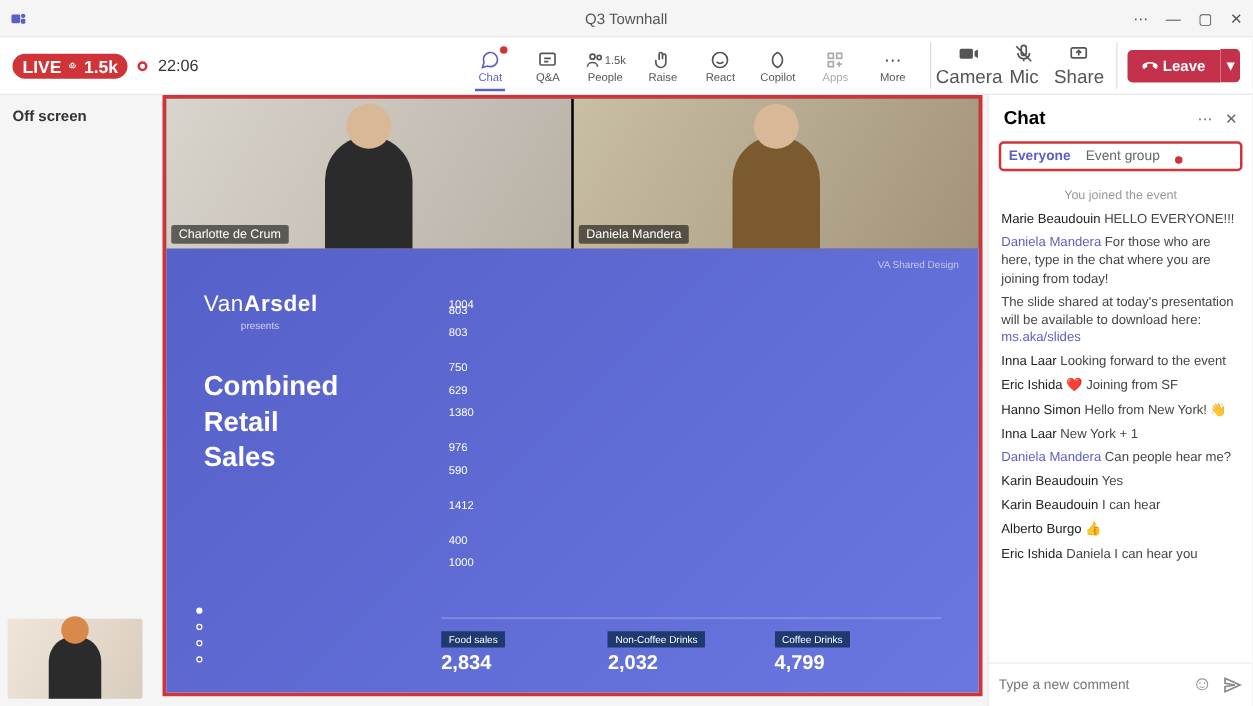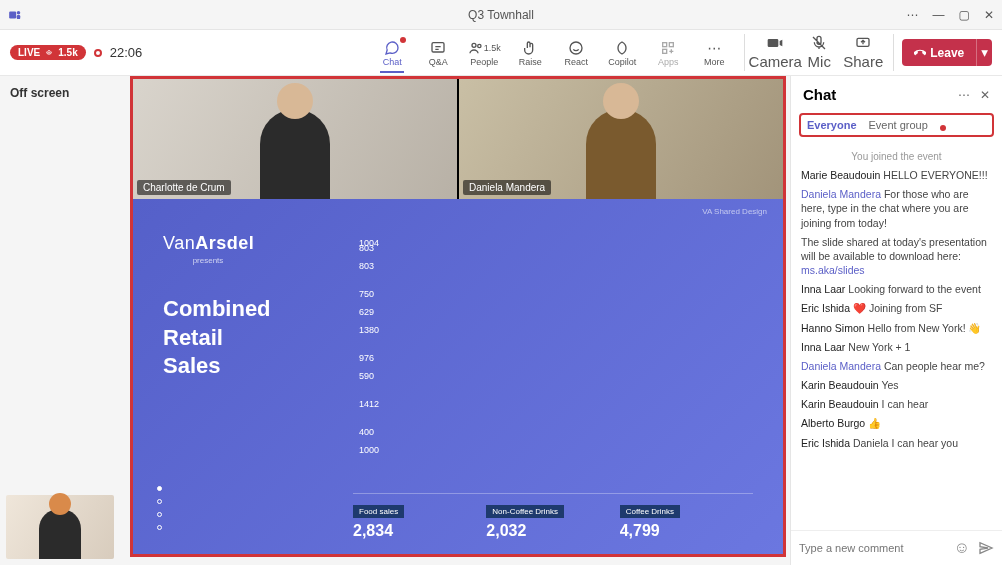--- a/index.html
+++ b/index.html
@@ -1,34 +1,34 @@
 <!DOCTYPE html>
 <html><head>
 <meta charset="utf-8">
 <style>
   * { box-sizing: border-box; margin: 0; padding: 0; font-family: "Segoe UI", sans-serif; }
   body { width: 1002px; height: 565px; background: #f5f5f5; display: flex; flex-direction: column; overflow: hidden; }
   .titlebar { height: 30px; background: #f5f5f5; display: flex; align-items: center; justify-content: space-between; padding: 0 8px; font-size: 12px; color: #555; border-bottom: 1px solid #e5e5e5;}
   .titlebar .title { position: absolute; left: 50%; transform: translateX(-50%); font-size: 12px; }
   .win-controls { display: flex; gap: 14px; color: #555; font-size: 12px;}
   .toolbar { height: 46px; background: #fff; display: flex; align-items: center; padding: 0 10px; border-bottom: 1px solid #e8e8e8;}
-  .live-badge { background: #d13438; color: #fff; border-radius: 10px; font-size: 10px; padding: 2px 8px; display: flex; align-items: center; gap: 4px; font-weight:600;}
+  .live-badge { background: #d13438; color: #fff; border-radius: 10px; font-size: 14px; padding: 2px 8px; display: flex; align-items: center; gap: 4px; font-weight:600;}
   .rec-dot { width: 8px; height: 8px; border:2px solid #d13438; border-radius: 50%; margin: 0 8px;}
   .timer { font-size: 13px; color: #333; }
   .toolbar-center { margin-left: auto; display: flex; gap: 2px; }
   .tbtn { width: 44px; display: flex; flex-direction: column; align-items: center; font-size: 9px; color: #555; position: relative; cursor: pointer;}
   .tbtn .ic { font-size: 14px; height: 18px; display:flex; align-items:center; justify-content:center;}
   .tbtn.active { color: #5b5fc7; }
   .tbtn.active::after { content:""; position:absolute; bottom:-6px; left:10px; right:10px; height:2px; background:#5b5fc7;}
   .tbtn .dot { position:absolute; top:-2px; right:8px; width:6px; height:6px; background:#d13438; border-radius:50%;}
   .divider { width:1px; background:#ddd; margin: 4px 8px; align-self: stretch;}
   .rbtn { width: 44px; display:flex; flex-direction:column; align-items:center; font-size:15px; color:#555; cursor:pointer;}
   .rbtn .ic { font-size:14px; height:18px;}
   .leave { background:#c4314b; color:#fff; border:none; border-radius:4px; padding:6px 12px; font-size:12px; font-weight:600; display:flex; align-items:center; gap:4px; cursor:pointer;}
-  .leave-wrap { display:flex; }
+  .leave-wrap { display:flex;align-items:center; }
   .leave-dd { background:#c4314b; color:#fff; border:none; border-left:1px solid rgba(255,255,255,.3); border-radius:0 4px 4px 0; padding:6px 4px; cursor:pointer;}
   .main { flex:1; display:flex; min-height:0;}
   .left { width: 130px; padding:10px; font-size:12px; font-weight:600; color:#333;}
   .stage { flex:1; border:3px solid #d13438; margin:0 4px 8px 0; display:flex; flex-direction:column; min-height:0;justify-content:flex-end;}
   .video-row { height: 120px; display:flex; gap:2px; background:#000;}
   .video { flex:1; position:relative; background: linear-gradient(120deg,#d9d4cc,#b8b1a6); overflow:hidden;}
   .video.v2 { background: linear-gradient(120deg,#c9bfa5,#a2947a);}
   .nametag { position:absolute; bottom:4px; left:4px; background:rgba(0,0,0,.55); color:#fff; font-size:10px; padding:2px 6px; border-radius:2px;}
   .silhouette { position:absolute; bottom:0; left:50%; transform:translateX(-50%); width:70px; height:90px; background:#2b2b2b; border-radius:35px 35px 0 0;}
   .silhouette::before { content:""; position:absolute; top:-26px; left:50%; transform:translateX(-50%); width:36px; height:36px; background:#d8b896; border-radius:50%;}

